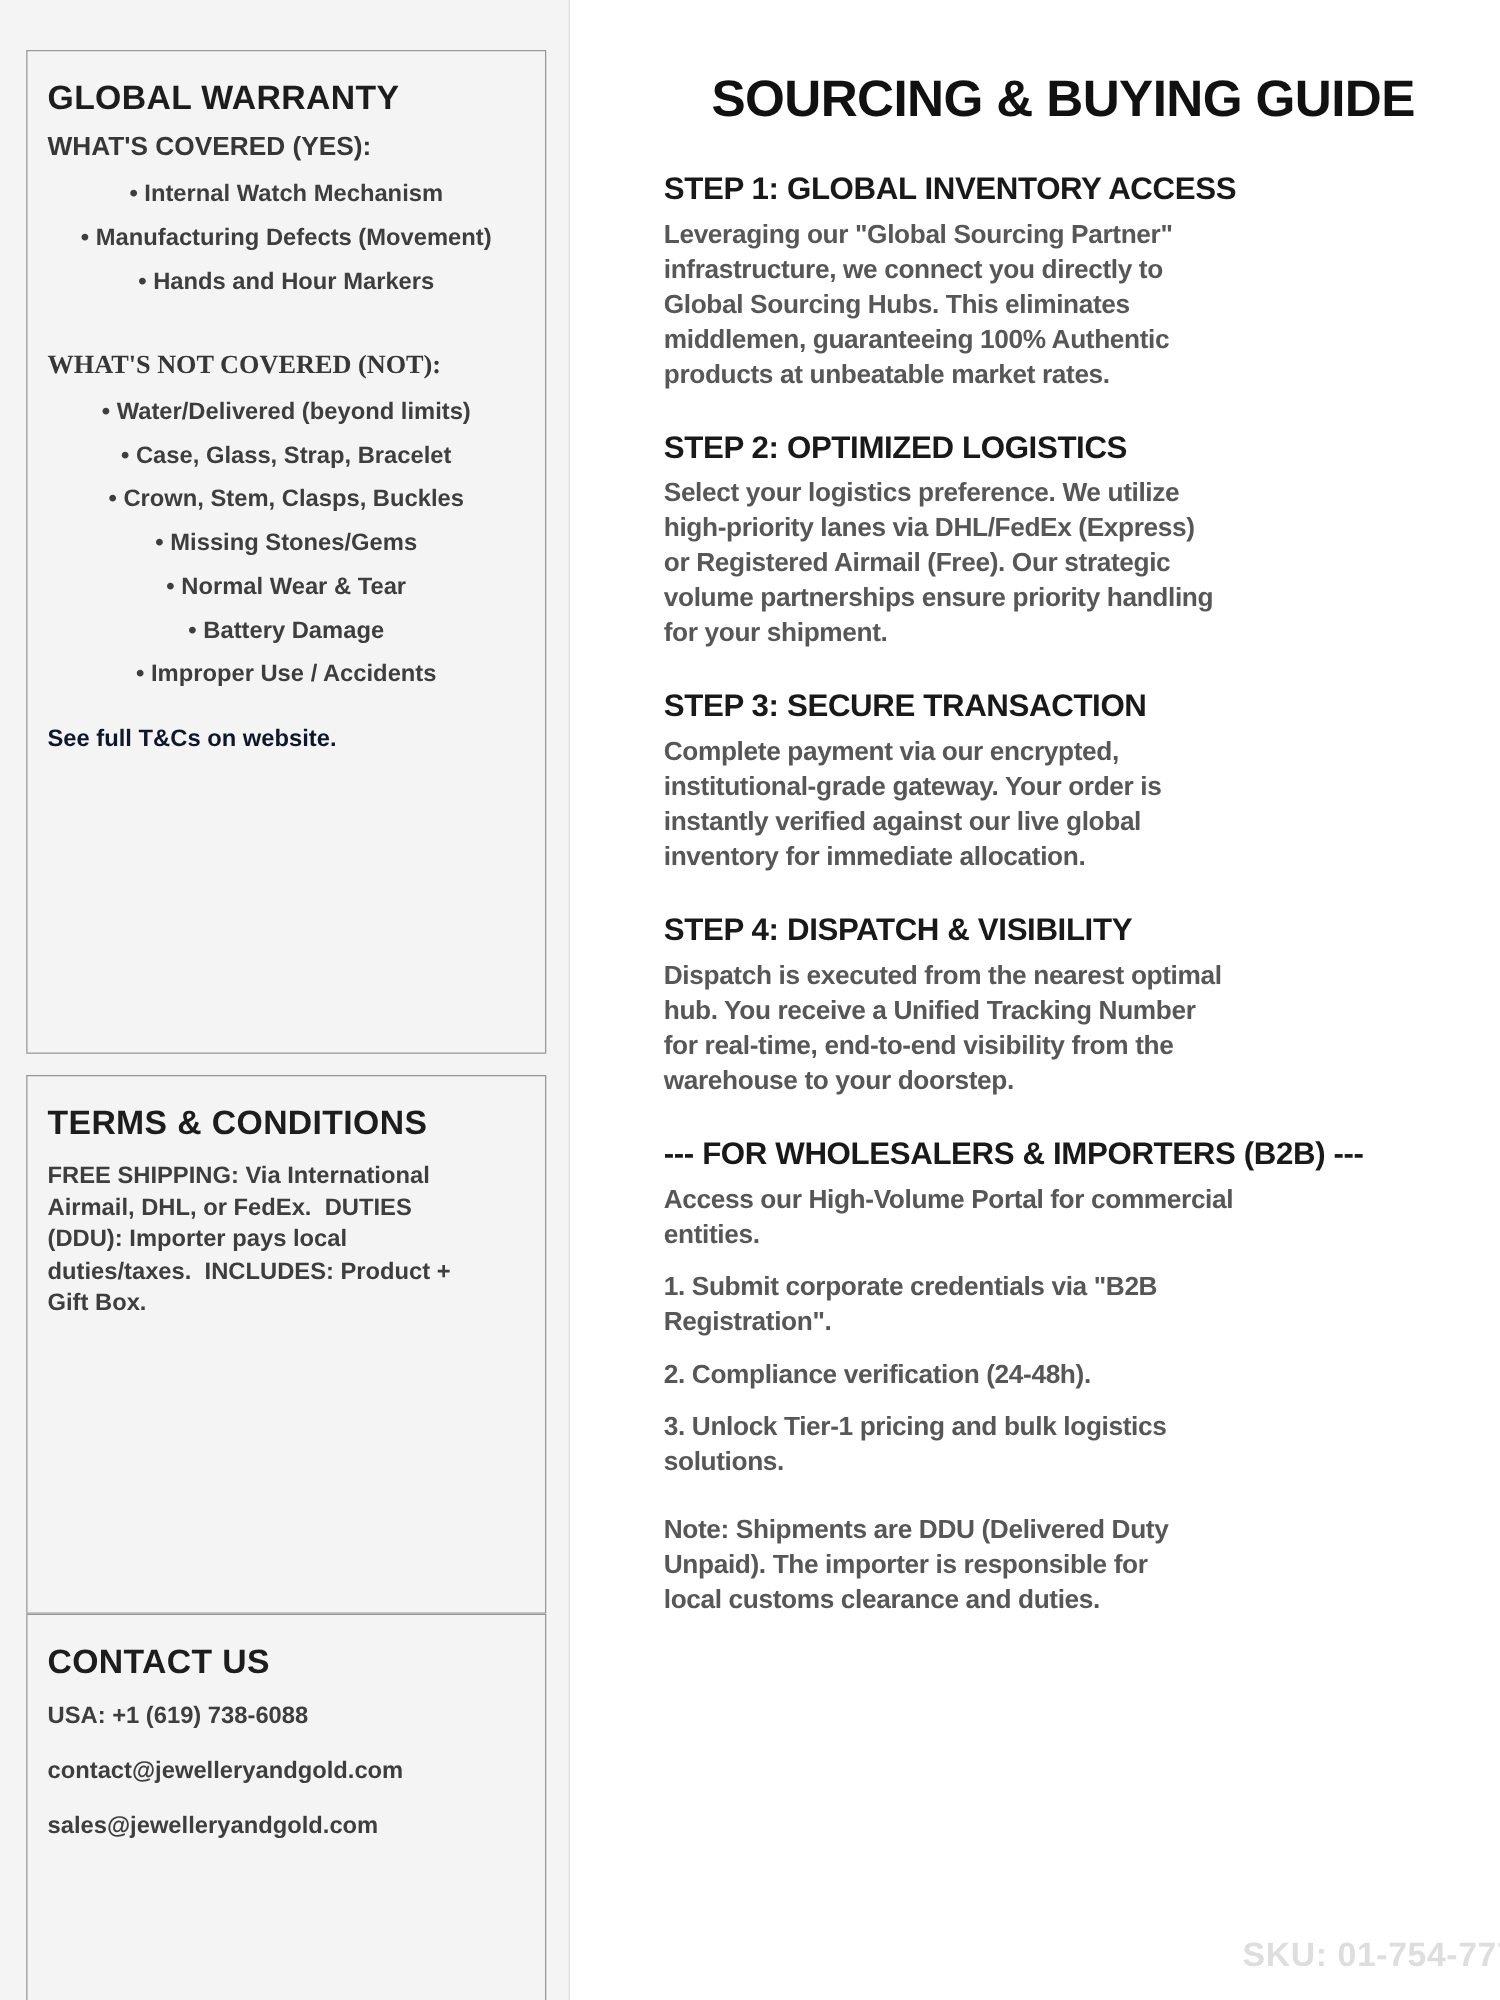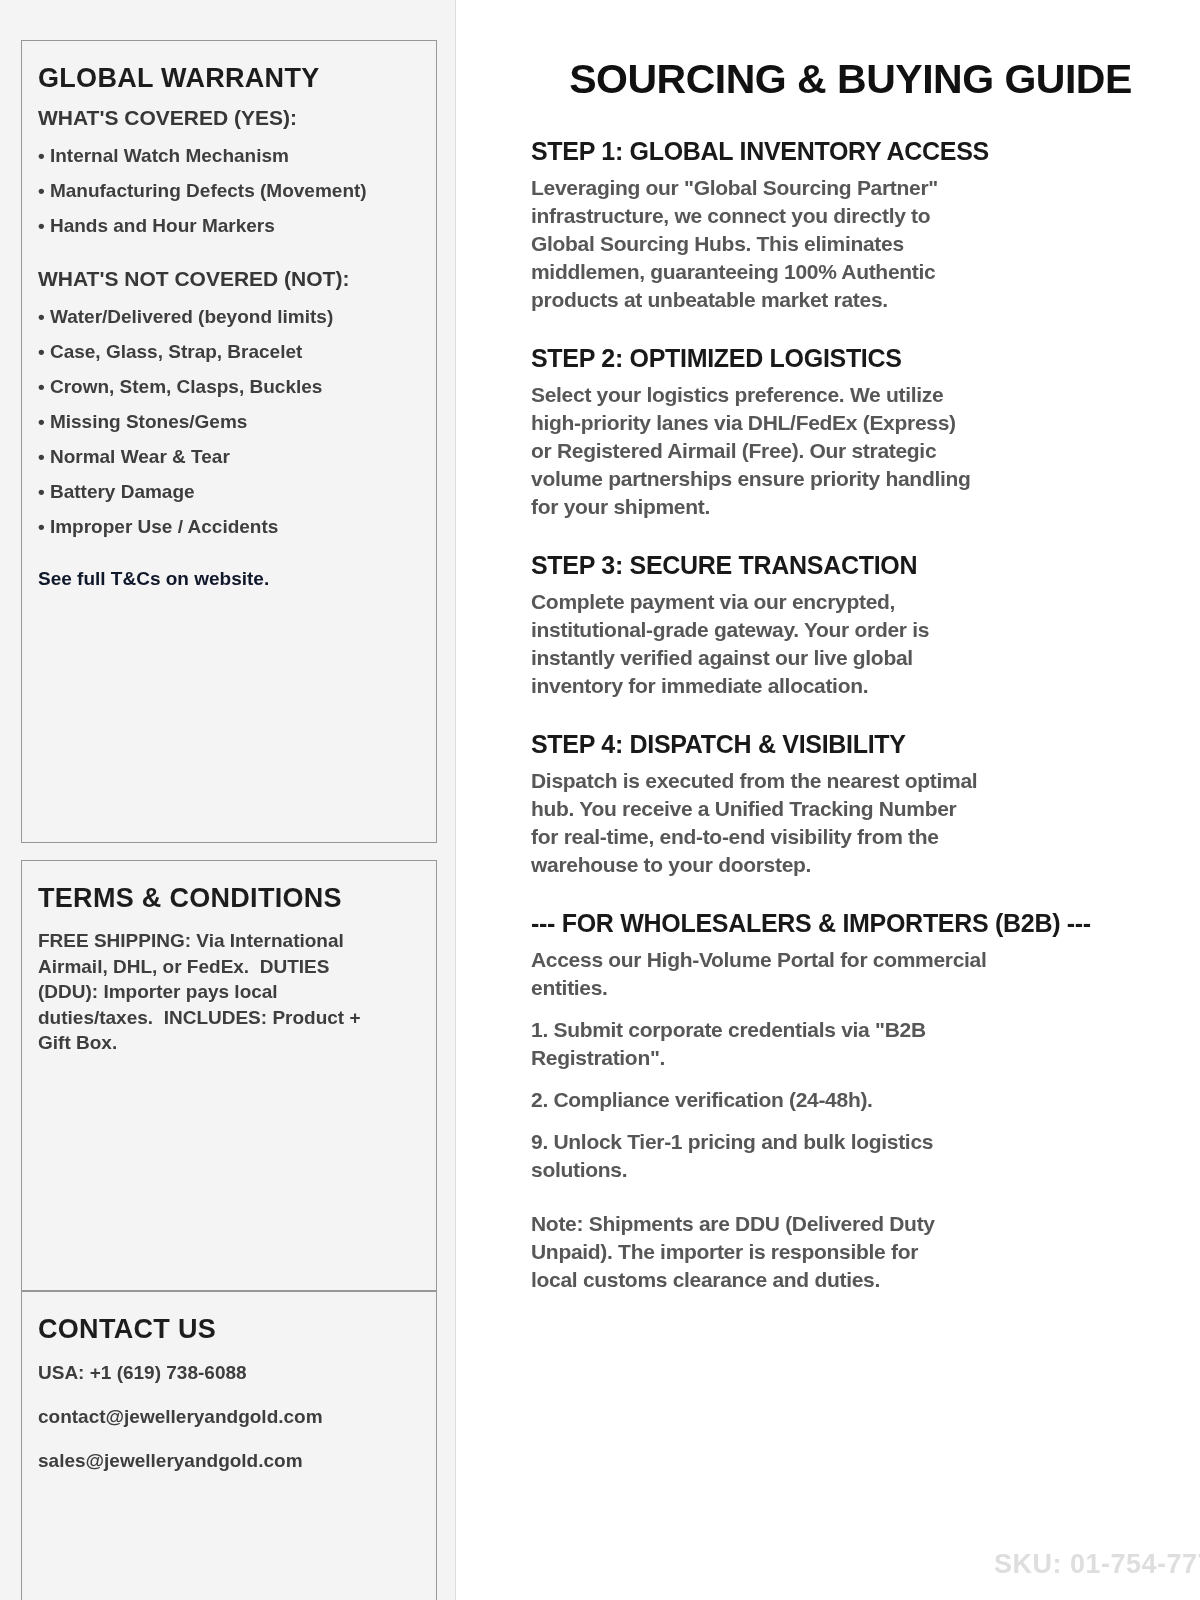--- a/index.html
+++ b/index.html
@@ -21,22 +21,22 @@
   }
   .card-warranty { height:803px; }
   .card-terms    { margin-top:17px; height:431px; }
   .card-contact  { height:316px; }
   .card-title {
     font-size:27px; font-weight:bold; color:#1d1d1d; letter-spacing:.3px;
   }
   .sub-heading {
     font-size:21px; font-weight:bold; color:#373737; margin:12px 0 8px;
   }
-  .sub-heading.second { margin-top:24px; }
-  .bullet-list { list-style:none; }
+  .sub-heading.second { margin-top:36px;font-family:Liberation Serif, serif; }
+  .bullet-list { list-style:none;text-align:center; }
   .bullet-list li {
     font-size:19px; font-weight:bold; color:#3e3e3e; line-height:35px;
     white-space:nowrap;
   }
   .bullet-list li::before { content:"\2022\00a0"; color:#3e3e3e; }
   .footnote {
     margin-top:24px; font-size:19px; font-weight:bold; color:#0f172a;
   }
   .terms-body {
     margin-top:14px; font-size:19px; font-weight:bold; color:#3e3e3e;
@@ -159,21 +159,21 @@
 warehouse to your doorstep.</p>
     </section>
 
     <section class="step">
       <h3 class="step-h">--- FOR WHOLESALERS &amp; IMPORTERS (B2B) ---</h3>
       <p class="step-b b2b-para">Access our High-Volume Portal for commercial
 entities.</p>
       <p class="step-b b2b-para">1. Submit corporate credentials via "B2B
 Registration".</p>
       <p class="step-b b2b-para">2. Compliance verification (24-48h).</p>
-      <p class="step-b b2b-para">9. Unlock Tier-1 pricing and bulk logistics
+      <p class="step-b b2b-para">3. Unlock Tier-1 pricing and bulk logistics
 solutions.</p>
       <p class="step-b b2b-note">Note: Shipments are DDU (Delivered Duty
 Unpaid). The importer is responsible for
 local customs clearance and duties.</p>
     </section>
 
   </main>
 
   <div class="sku">SKU: 01-754-7779-406</div>
 

